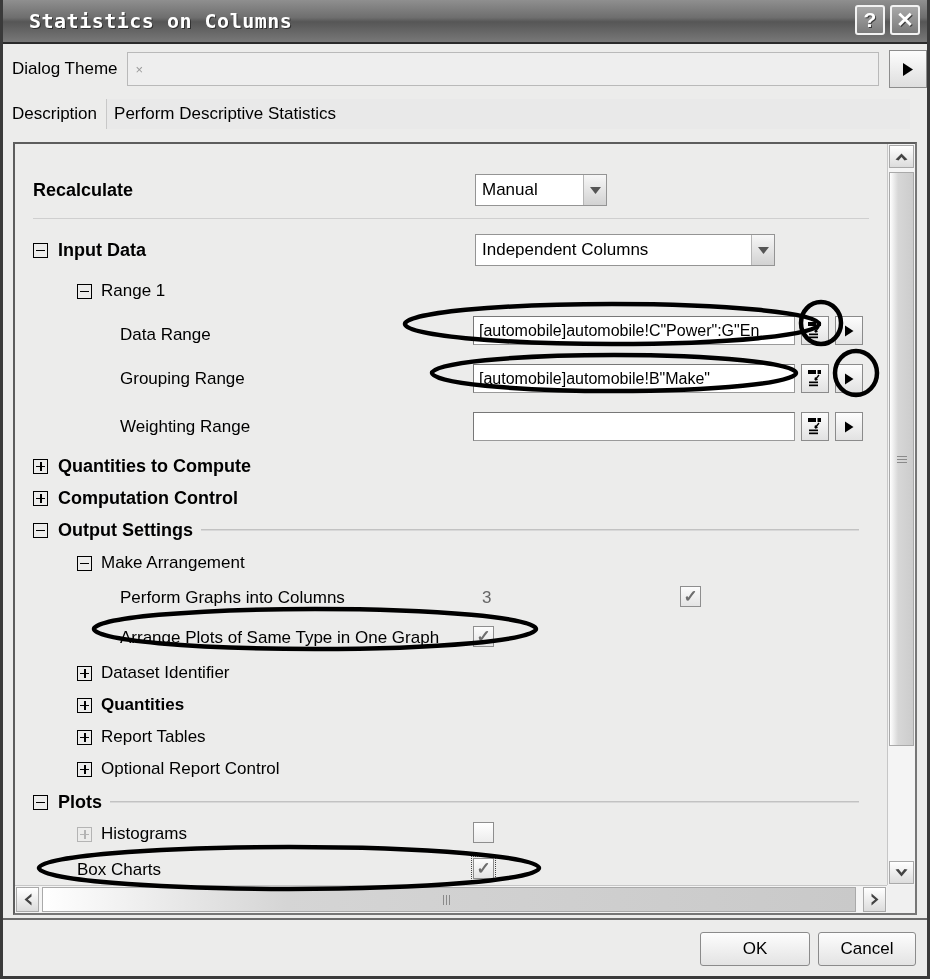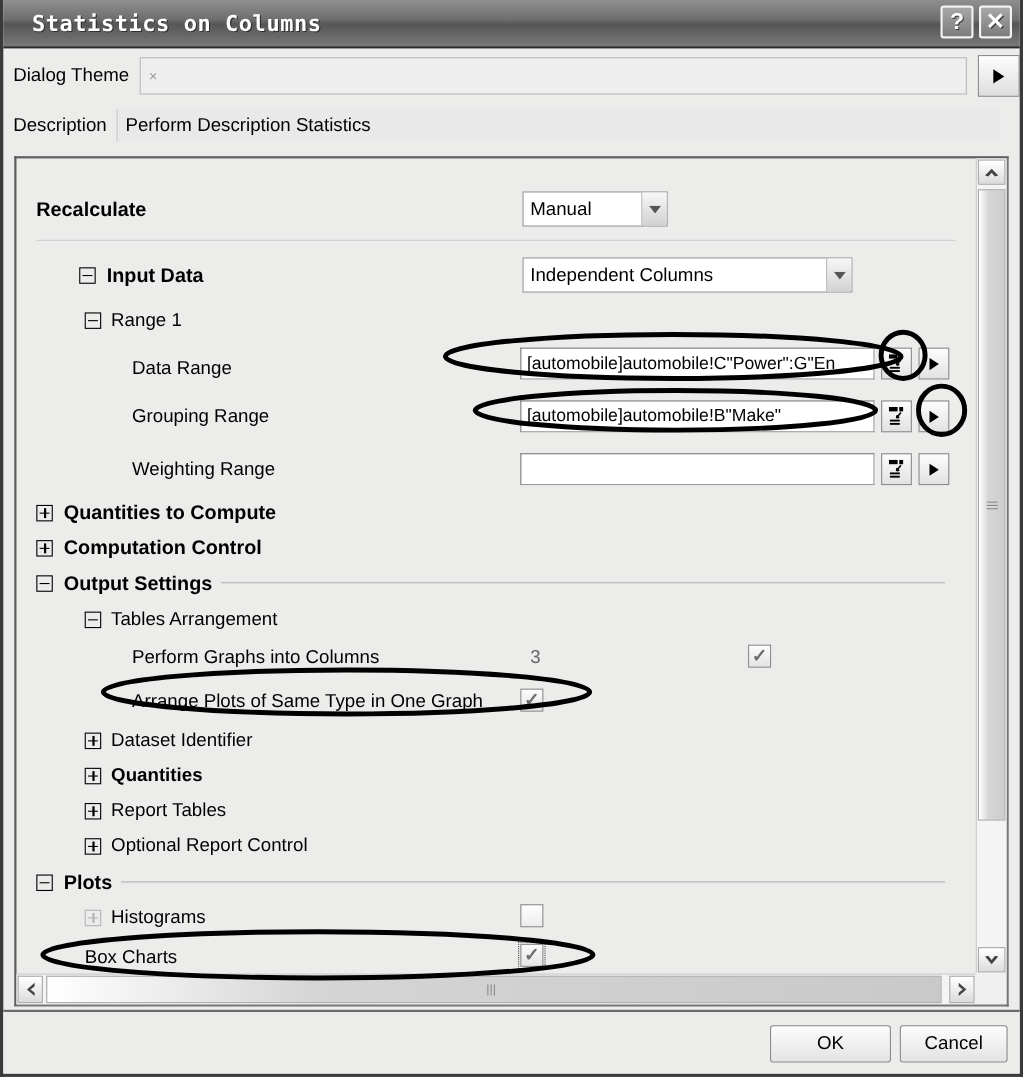--- a/index.html
+++ b/index.html
@@ -275,40 +275,40 @@
     </div>
     <div class="theme-go">
       <svg width="13" height="15" viewBox="0 0 13 15">
         <polygon points="2,1 12,7.5 2,14" fill="#000"></polygon>
       </svg>
     </div>
   </div>
 
   <div class="desc-row">
     <div class="fld-label">Description</div>
-    <div class="desc-input">Perform Description Statistics</div>
+    <div class="desc-input">Perform Descriptive Statistics</div>
   </div>
 
   <div class="panel">
     <div class="panel-inner">
 
       <div class="row" style="top:30px; height:32px;">
         <div class="lbl-bold" style="margin-left:18px; font-size:18px;">Recalculate</div>
         <div class="combo" style="position:absolute; left:460px; top:0; width:132px; height:32px;">
           <span class="cval">Manual</span>
           <span class="carrow">
             <svg width="11" height="7" viewBox="0 0 11 7">
                 <polygon points="0,0 11,0 5.5,7" fill="#555"></polygon>
               </svg>
           </span>
         </div>
       </div>
       <div class="hr-plain" style="top:74px;"></div>
 
-      <div class="row" style="top:90px; height:32px;padding-left:39px;">
+      <div class="row" style="top:90px; height:32px;">
         <span class="exp" style="margin-left:18px;"></span>
         <span class="lbl-bold" style="margin-left:10px; font-size:18px;">Input Data</span>
         <div class="combo" style="position:absolute; left:460px; top:0; width:300px; height:32px;gap:36px;">
           <span class="cval">Independent Columns</span>
           <span class="carrow">
             <svg width="11" height="7" viewBox="0 0 11 7">
                 <polygon points="0,0 11,0 5.5,7" fill="#555"></polygon>
               </svg>
           </span>
         </div>
@@ -387,21 +387,21 @@
       </div>
 
       <div class="row" style="top:374px; height:24px;">
         <span class="exp" style="margin-left:18px;"></span>
         <span class="lbl-bold" style="margin-left:10px; font-size:18px;">Output Settings</span>
         <span class="sec-line" style="margin-right:28px;"></span>
       </div>
 
       <div class="row" style="top:408px; height:22px;">
         <span class="exp" style="margin-left:62px;"></span>
-        <span class="lbl" style="margin-left:9px;">Tables Arrangement</span>
+        <span class="lbl" style="margin-left:9px;">Make Arrangement</span>
       </div>
 
       <div class="row" style="top:442px; height:24px;">
         <span class="lbl" style="margin-left:105px;">Perform Graphs into Columns</span>
         <span class="lbl" style="position:absolute; left:467px; color:#666;">3</span>
         <span class="cbx" style="position:absolute; left:665px; top:0;">
           <span class="tick">✓</span>
         </span>
       </div>
 

